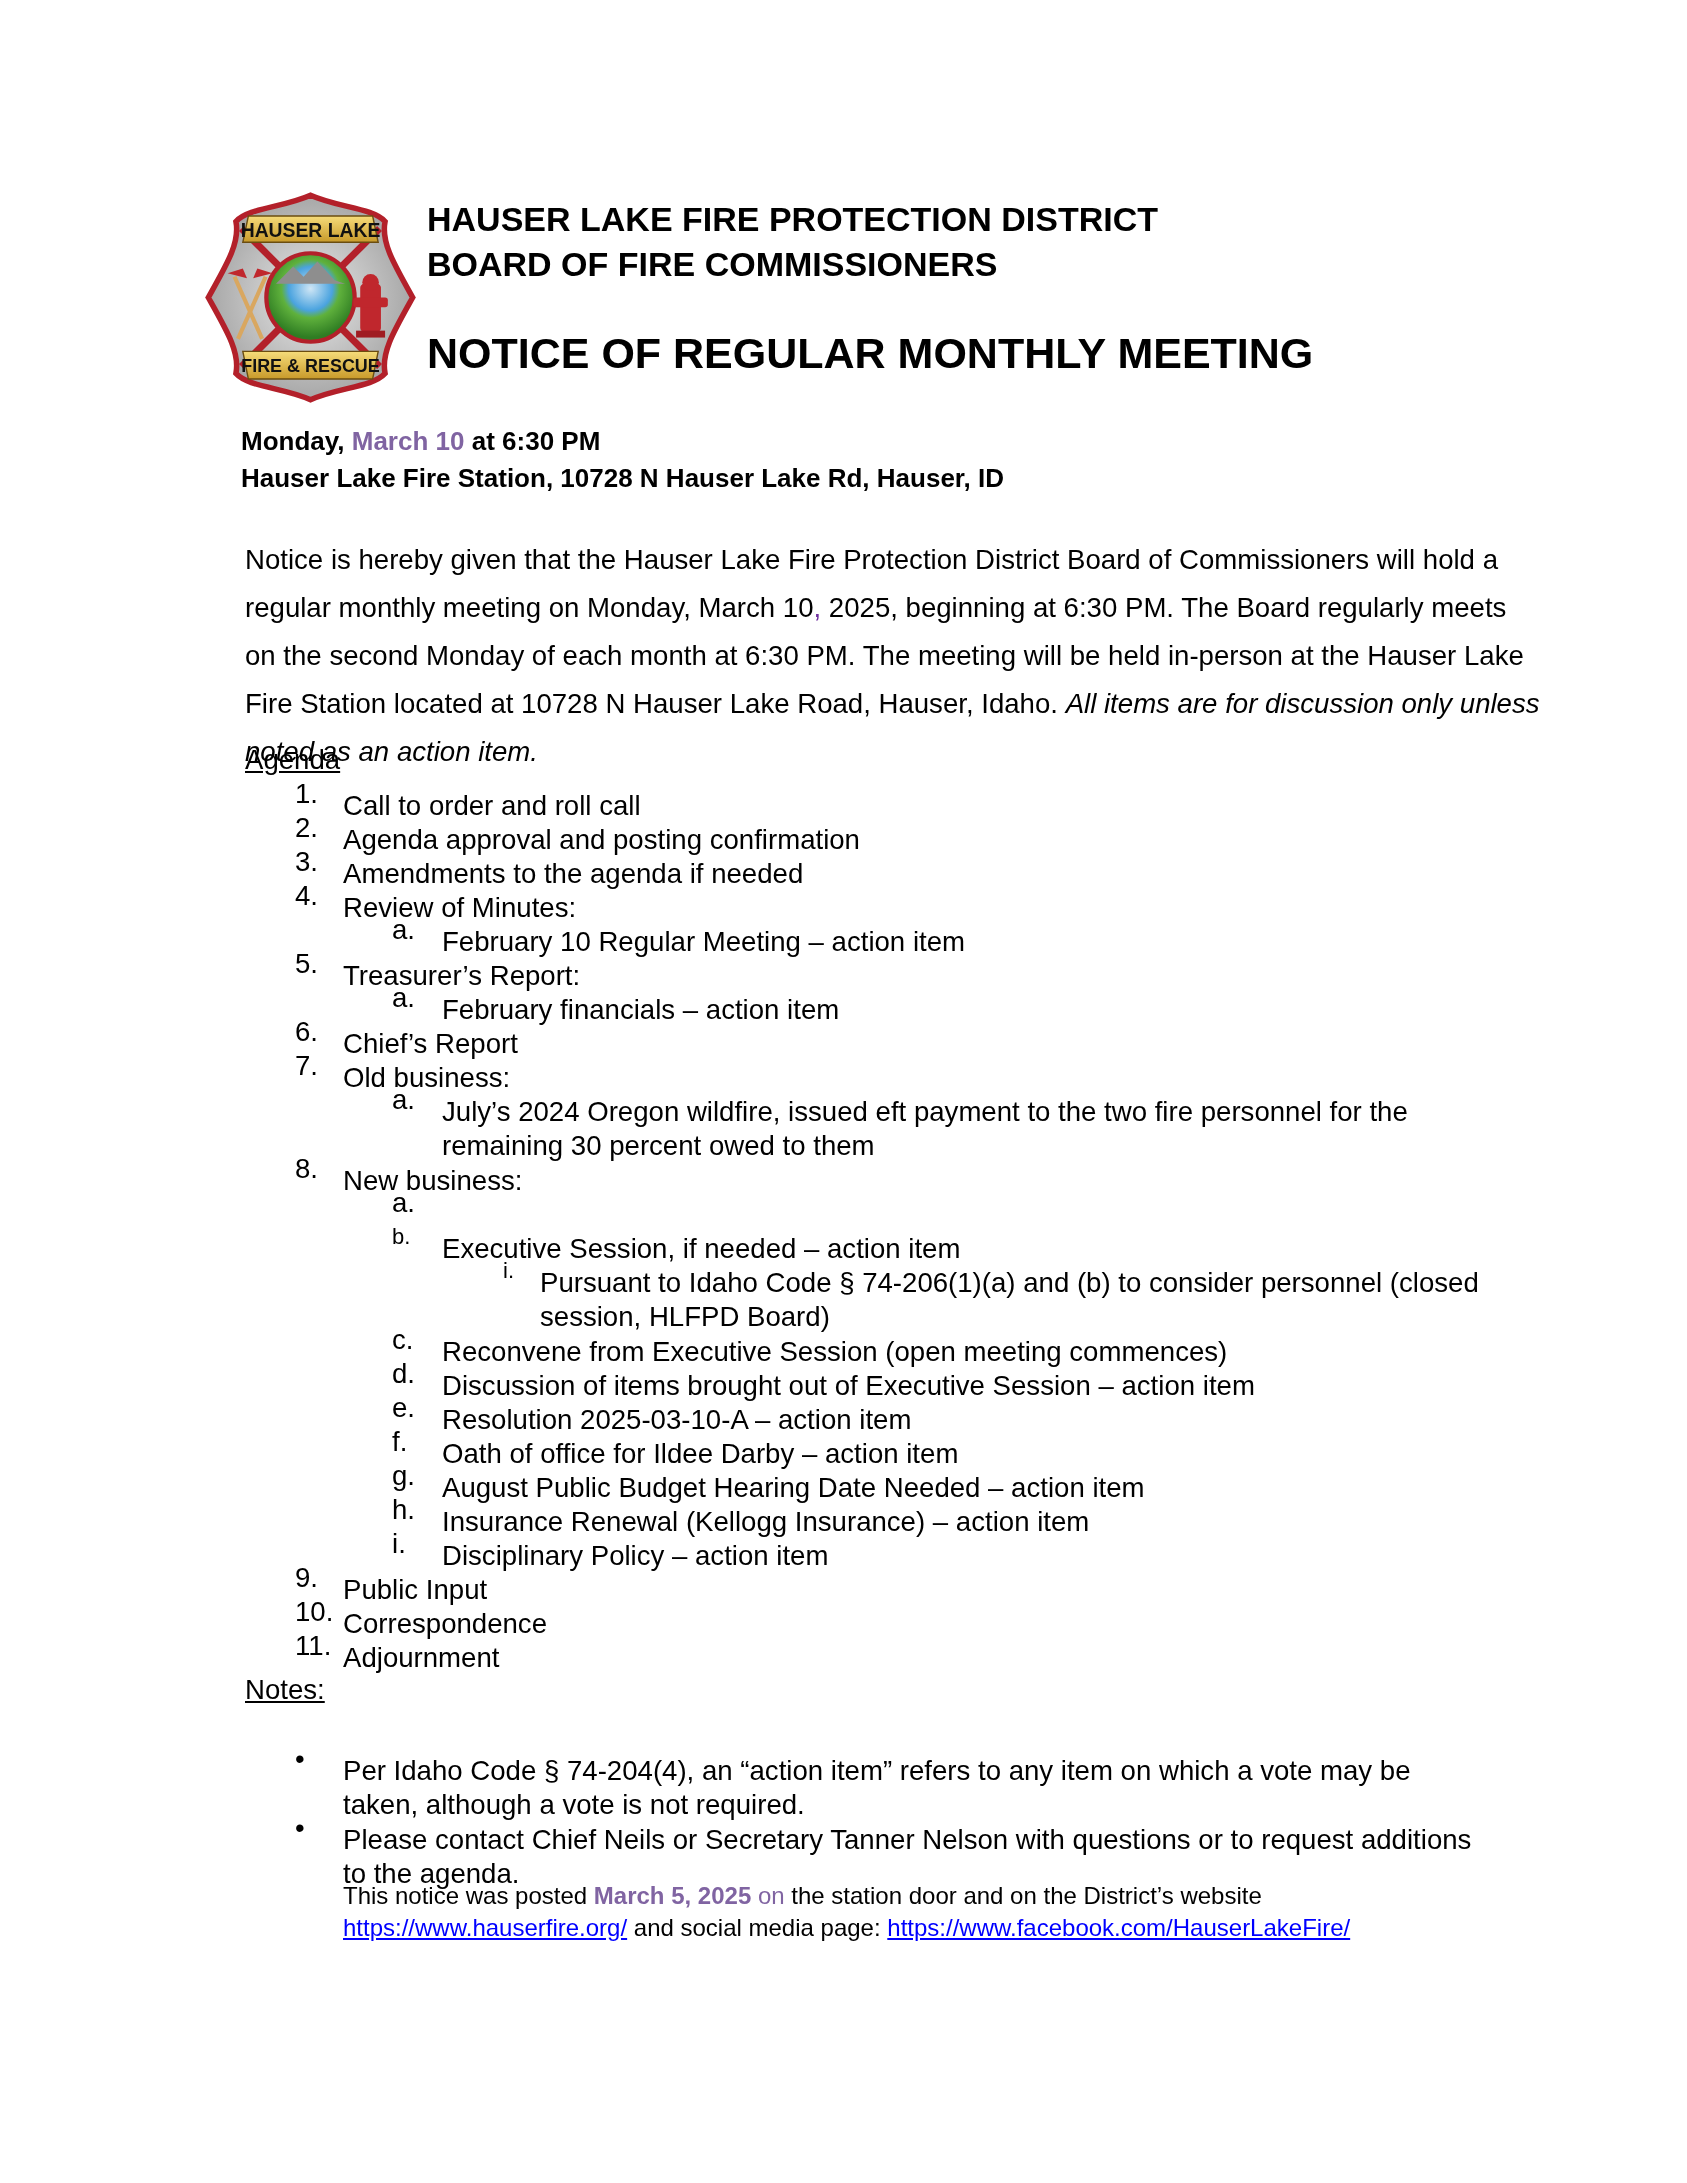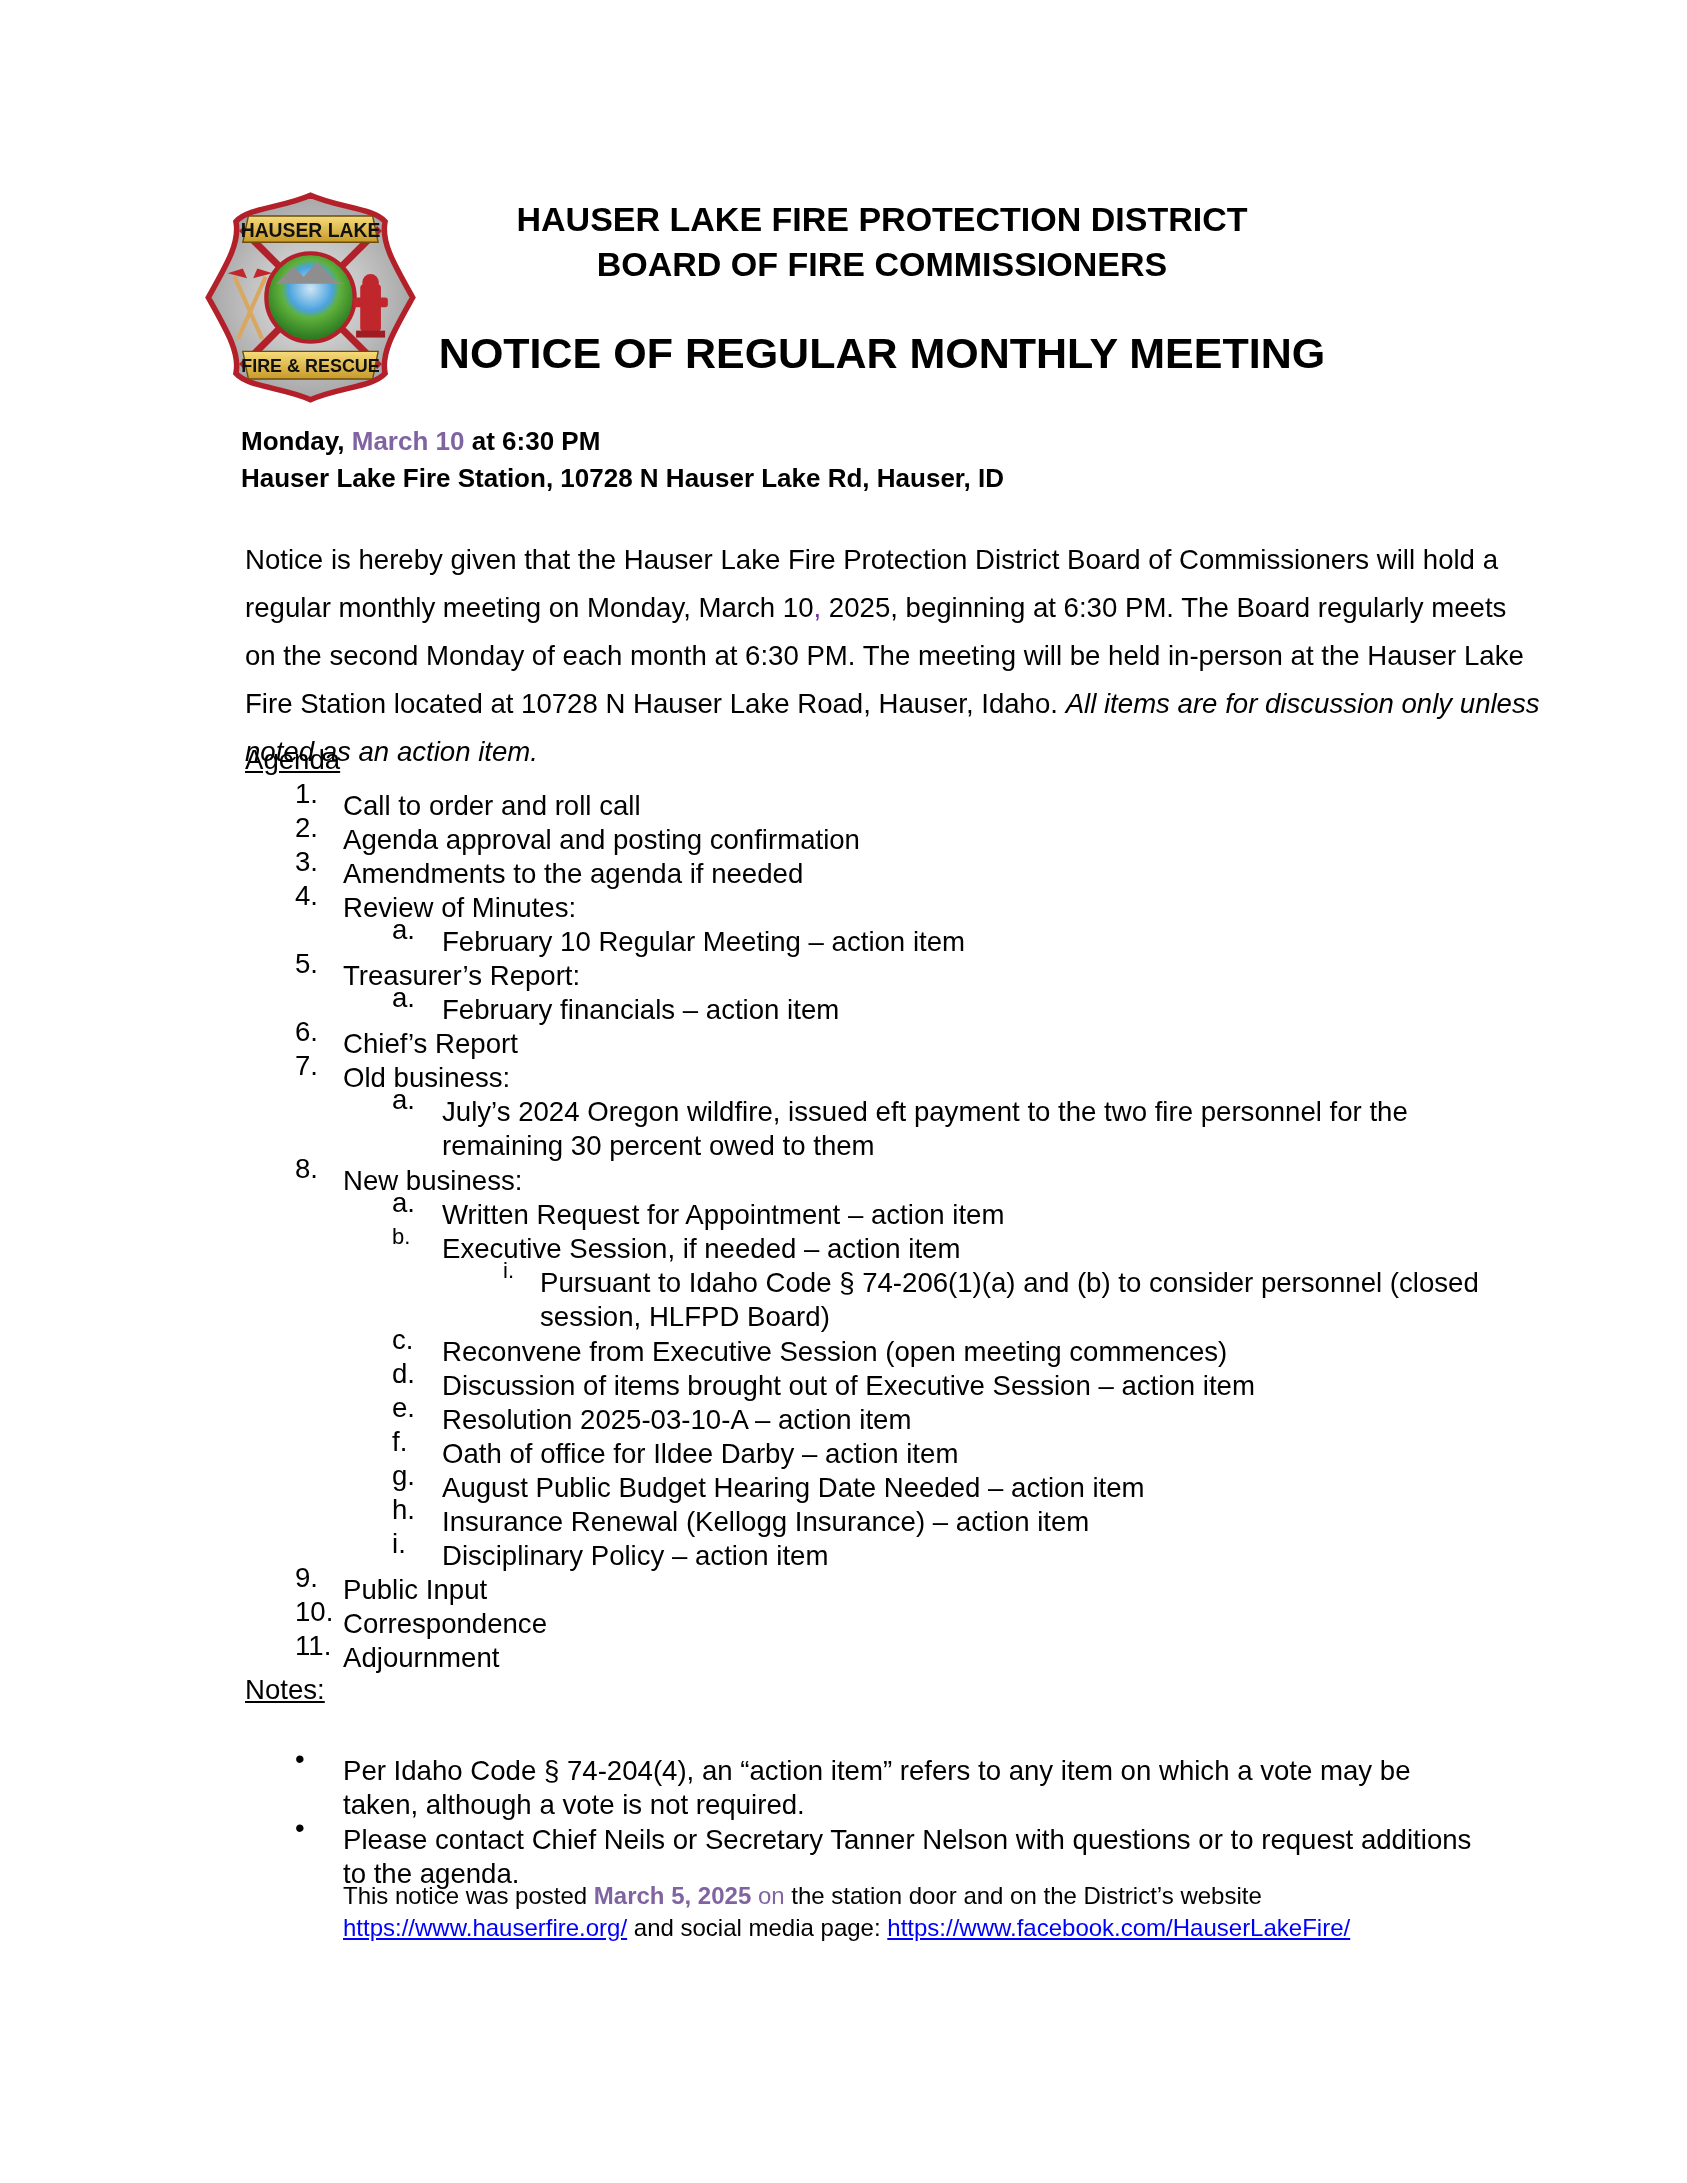--- a/index.html
+++ b/index.html
@@ -1,21 +1,21 @@
 <!DOCTYPE html>
 <html style="font-size:11px"><head>
 <meta charset="utf-8">
 <style>
   html, body { margin: 0; padding: 0; background: #ffffff; }
   body {
     width: 1687px; height: 2183px; position: relative; overflow: hidden;
     font-family: "Liberation Sans", sans-serif; color: #000;
   }
   .logo { position: absolute; left: 200px; top: 187px; width: 221px; height: 221px; }
-  .hdr { position: absolute; left: 427px; width: 910px; text-align: center; font-weight: bold; }
+  .hdr { position: absolute; left: 427px; width: 910px; font-weight: bold; }
   .hdr1 { top: 197px; font-size: 34px; line-height: 45px; }
   .hdr2 { top: 329px; font-size: 43px; line-height: 48px; }
   .meet { position: absolute; left: 241px; width: 1282px; text-align: left; font-weight: bold; font-size: 26px; line-height: 37px; top: 423px; }
   .purple { color: #8064a2; }
   .purple2 { color: #7030a0; }
   .body-p { position: absolute; left: 245px; width: 1296px; top: 536px; font-size: 27.6px; line-height: 48px; }
   .body-p i { font-style: italic; }
   .sect-label { position: absolute; left: 245px; font-size: 27.6px; line-height: 34px; text-decoration: underline; }
   .agenda { position: absolute; left: 245px; top: 777px; width: 1309px; font-size: 27.6px; line-height: 34px; }
   .row { position: relative; height: 34px; white-space: nowrap; }
@@ -141,21 +141,20 @@
   <div class="row l2 tall">
       <span class="num">a.</span>
       <span class="txt">July’s 2024 Oregon wildfire, issued eft payment to the two fire personnel for the remaining 30 percent owed to them</span>
     </div>
   <div class="row l1">
       <span class="num">8.</span>
       <span class="txt">New business:</span>
     </div>
   <div class="row l2">
       <span class="num">a.</span>
-      <span class="txt">Written Request for Appointment – action item</span>
     </div>
   <div class="row l2">
       <span class="num small-marker">b.</span>
       <span class="txt">Executive Session, if needed – action item</span>
     </div>
   <div class="row l3 tall">
       <span class="num small-marker">i.</span>
       <span class="txt">Pursuant to Idaho Code § 74-206(1)(a) and (b) to consider personnel (closed session, HLFPD Board)</span>
     </div>
   <div class="row l2">

